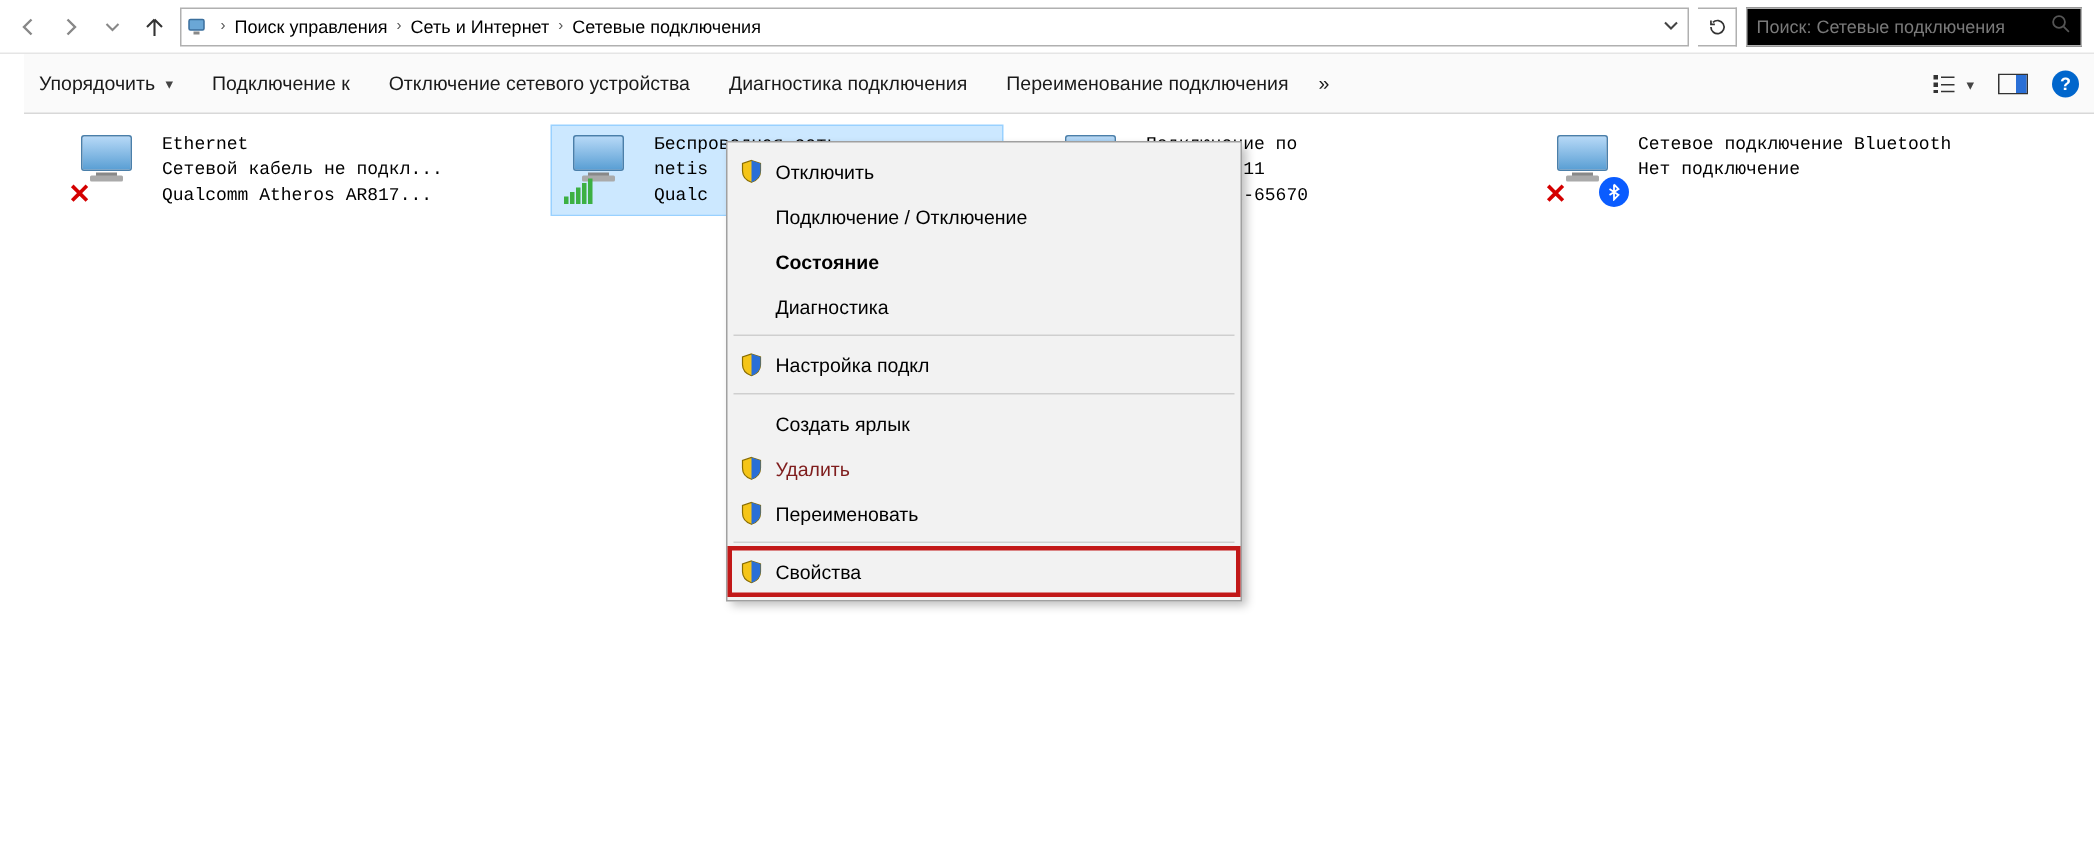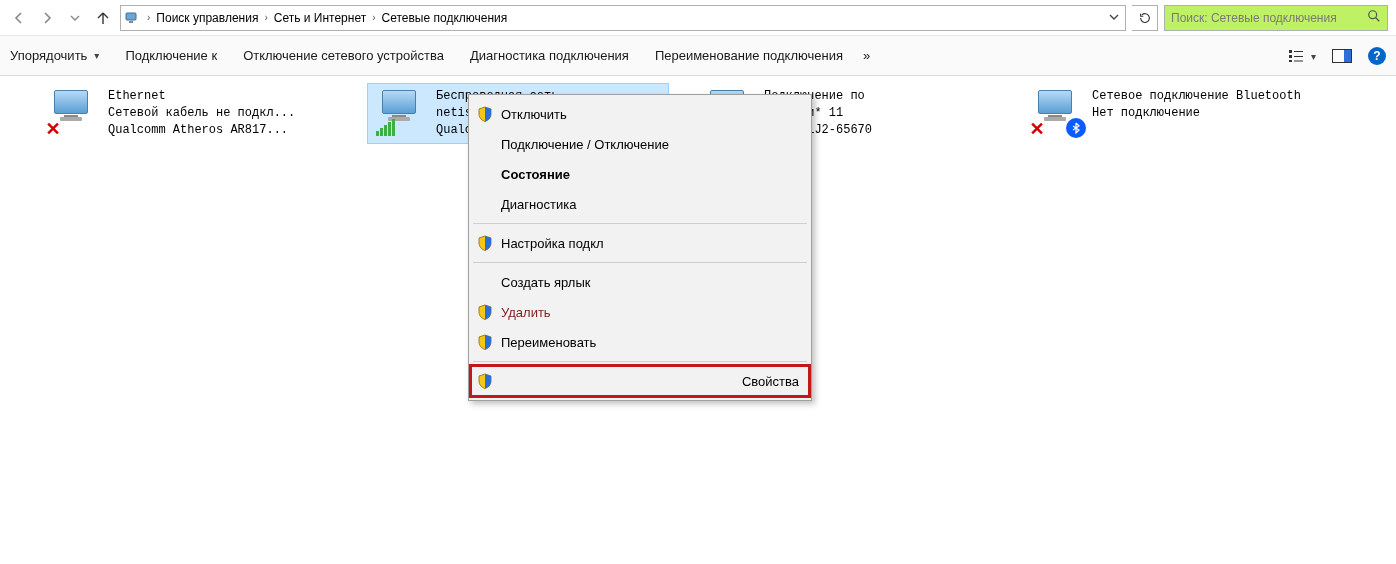--- a/index.html
+++ b/index.html
@@ -62,33 +62,34 @@
     border-left: none;
     display: flex; align-items: center; justify-content: center;
   }
   .search-box {
     width: 224px;
     height: 26px;
     border: 1px solid #b0b0b0;
     display: flex; align-items: center;
     padding: 0 6px;
     color: #7a7a7a;
-    background: #bef264;
+    background: #000000;
     justify-content: space-between;
   }
 
   
   .cmdbar {
     display: flex;
     align-items: center;
     height: 40px;
     padding: 0 10px;
     gap: 26px;
     border-bottom: 1px solid #d8d8d8;
     background: #fafafa;
+    margin-left: 16px;
   }
   .cmdbtn {
     font-size: 13px;
     color: #1a1a1a;
     display: flex; align-items: center; gap: 4px;
     cursor: default;
     white-space: nowrap;
   }
   .cmd-overflow { margin-left: -6px; }
   .cmdbar-tail {
@@ -179,21 +180,21 @@
     position:absolute; bottom:-2px; right:-4px;
     width:20px; height:20px; border-radius:50%;
     background:#0a5cff; color:#fff;
     display:flex; align-items:center; justify-content:center;
     font-size: 14px;
   }
 
   
   .ctxmenu {
     position: absolute;
-    top: 94px; left: 468px;
+    top: 94px; left: 484px;
     width: 344px;
     background: #f2f2f2;
     border: 1px solid #a0a0a0;
     box-shadow: 3px 3px 6px rgba(0,0,0,.25);
     padding: 4px 2px;
     z-index: 10;
   }
   .ctx-row {
     display: flex; align-items: center;
     height: 30px;
@@ -209,21 +210,20 @@
   }
   .ctx-sep {
     height: 1px;
     background: #cfcfcf;
     margin: 4px 2px;
   }
   .ctx-row.highlight {
     outline: 3px solid #c21818;
     outline-offset: -1px;
     z-index: 1;
-    justify-content: flex-end;
   }
 
   
   .shield svg { width:16px; height:16px; display:block; }
 
   
   .chev-down::after { content:"▾"; font-size:10px; color:#444; margin-left:3px;}
 </style>
 </head>
 <body>

